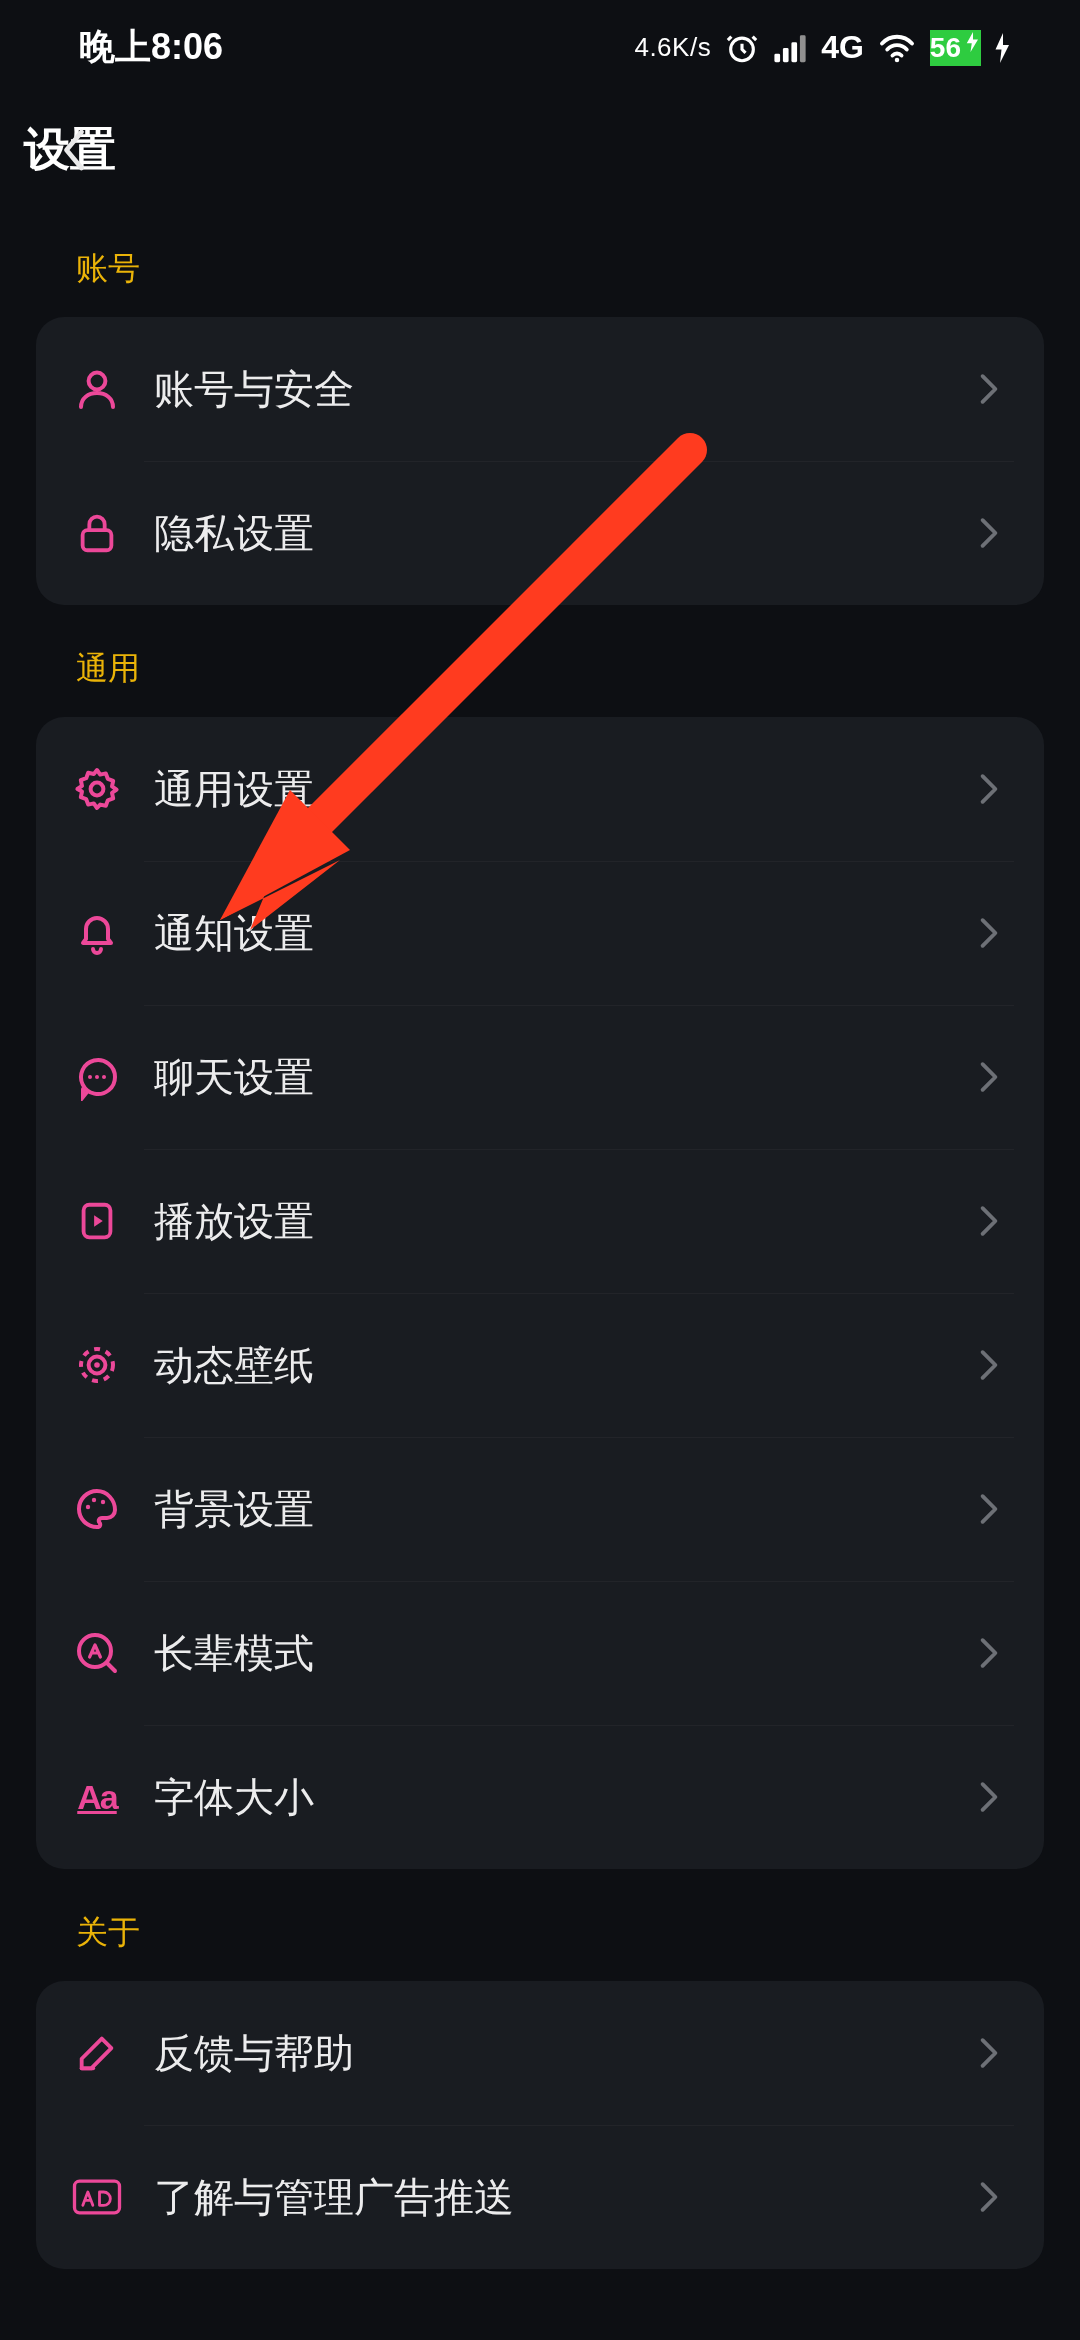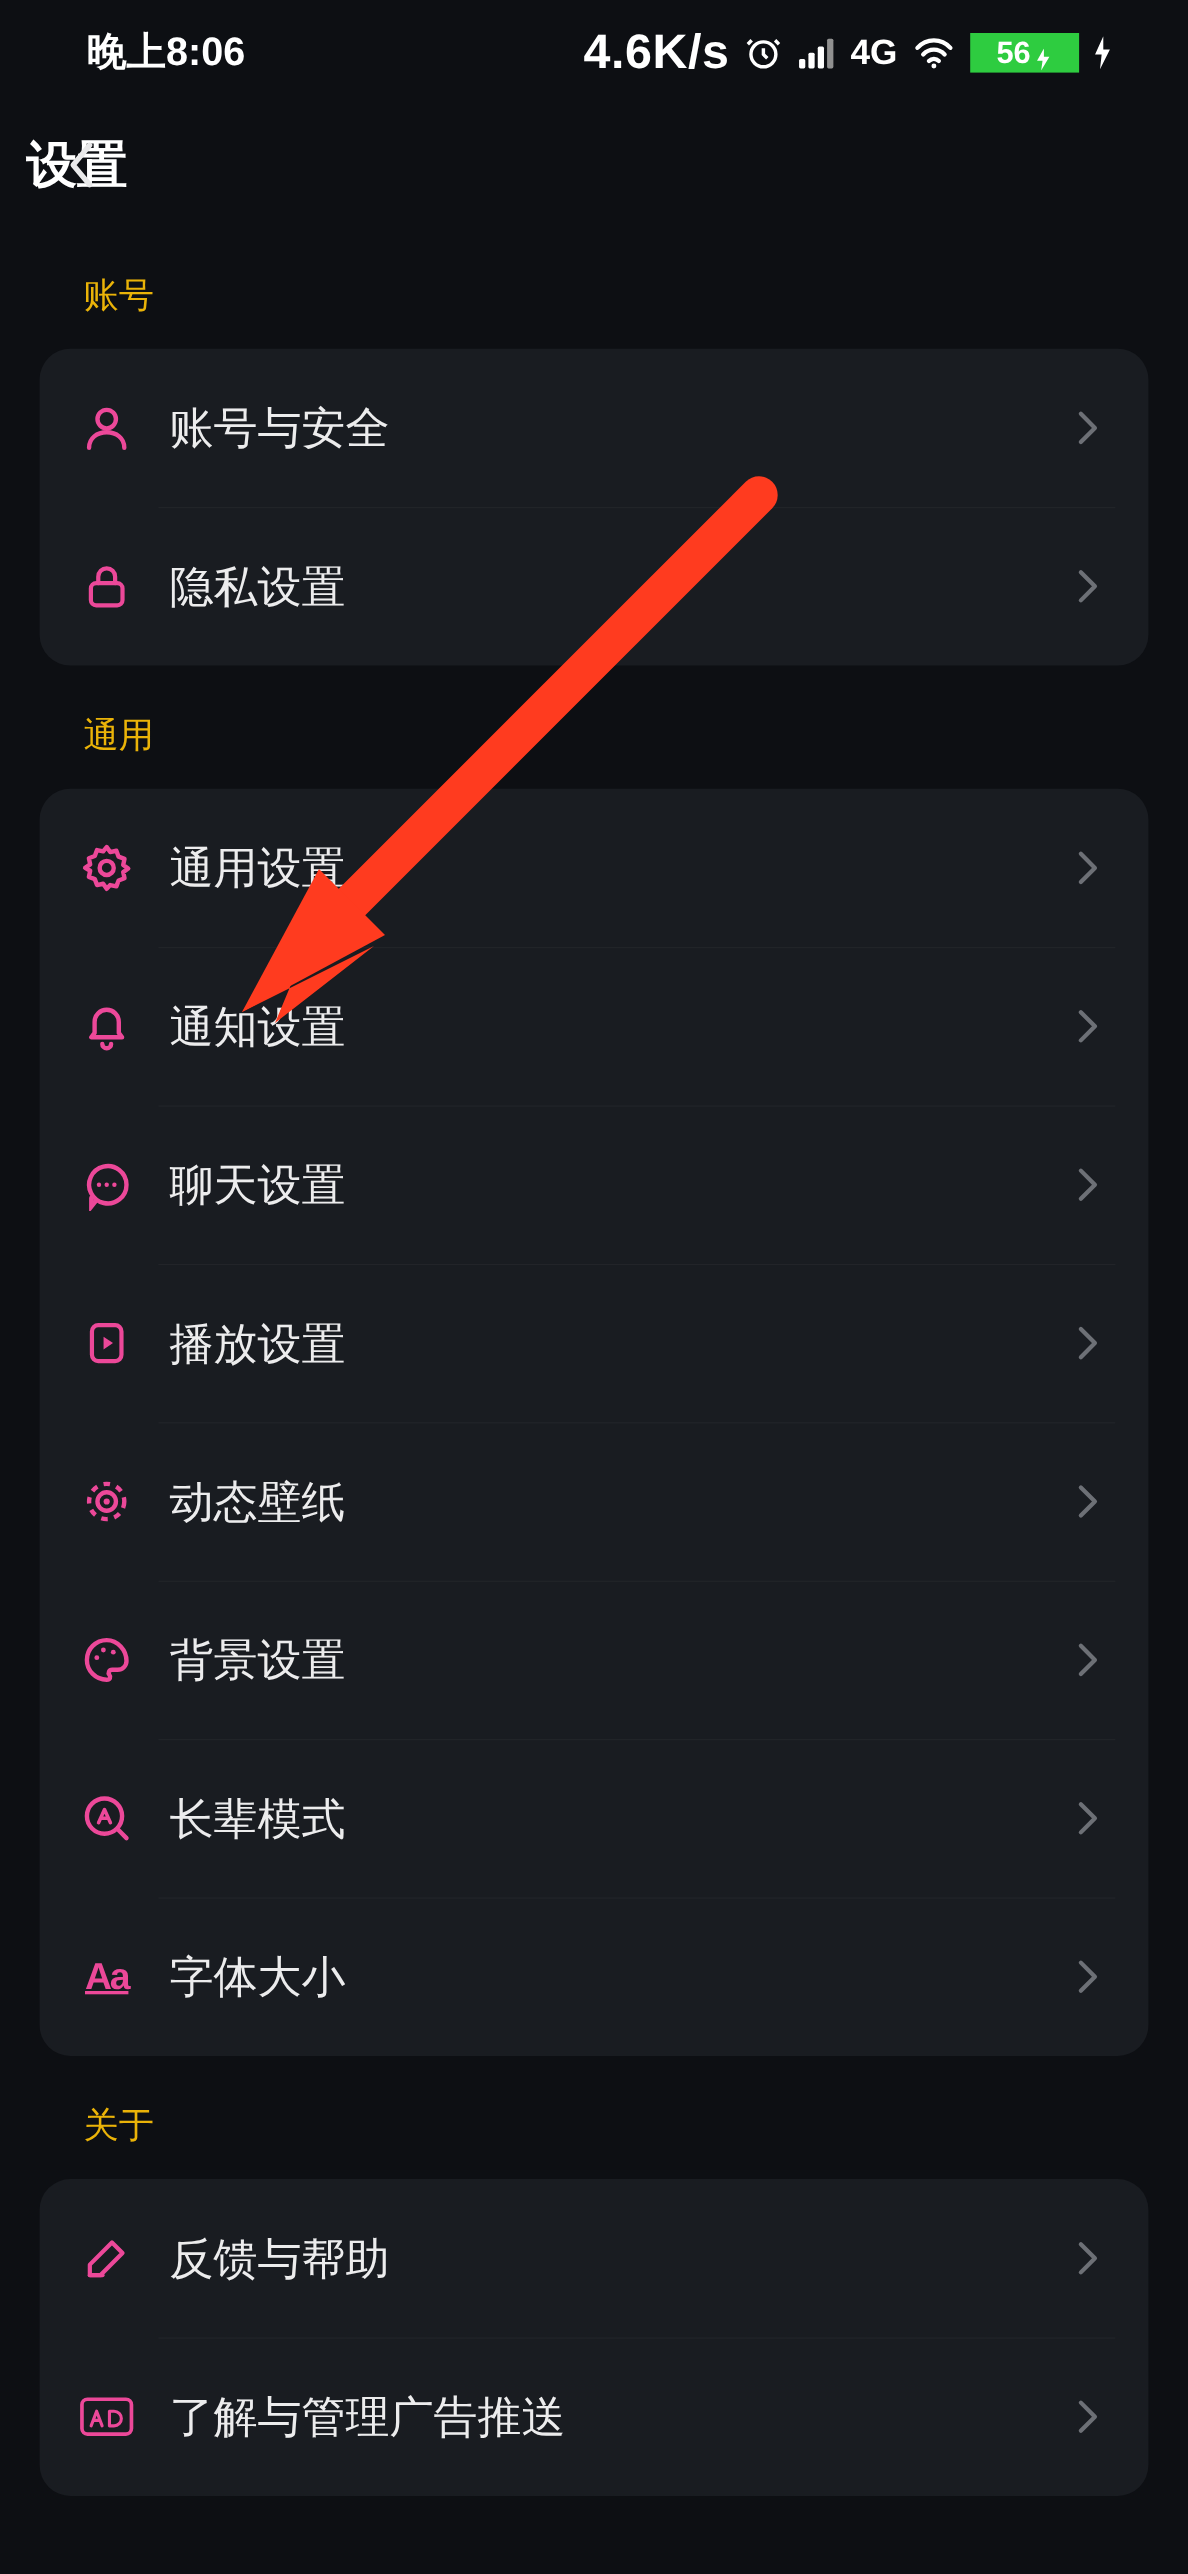--- a/index.html
+++ b/index.html
@@ -25,26 +25,26 @@
     display: flex;
     align-items: center;
     justify-content: space-between;
     padding: 0 45px 0 55px;
     font-size: 36px;
     font-weight: 600;
     color: #ffffff;
   }
   .status-left { display:flex; align-items:center; gap:10px;text-align:right; }
   .status-right { display:flex; align-items:center; gap:14px; }
-  .status-right .speed { font-size: 44px; font-weight:700; letter-spacing:0.5px;}
+  .status-right .speed { font-size: 26px; font-weight:400; letter-spacing:0.5px;}
   .status-right svg { display:block; }
   .battery {
-    display:inline-flex; align-items:flex-end; gap:4px;
+    display:inline-flex; align-items:flex-start; gap:4px;
     background:#2ecc40; color:#fff; border-radius:0;
-    padding:2px 24px; font-size:28px; font-weight:700;
+    padding:2px 0; font-size:28px; font-weight:700;
   }
 
   
   .app-header {
     height: 110px;
     display:flex;
     align-items:center;
     position:relative;
   }
   .back-btn {

